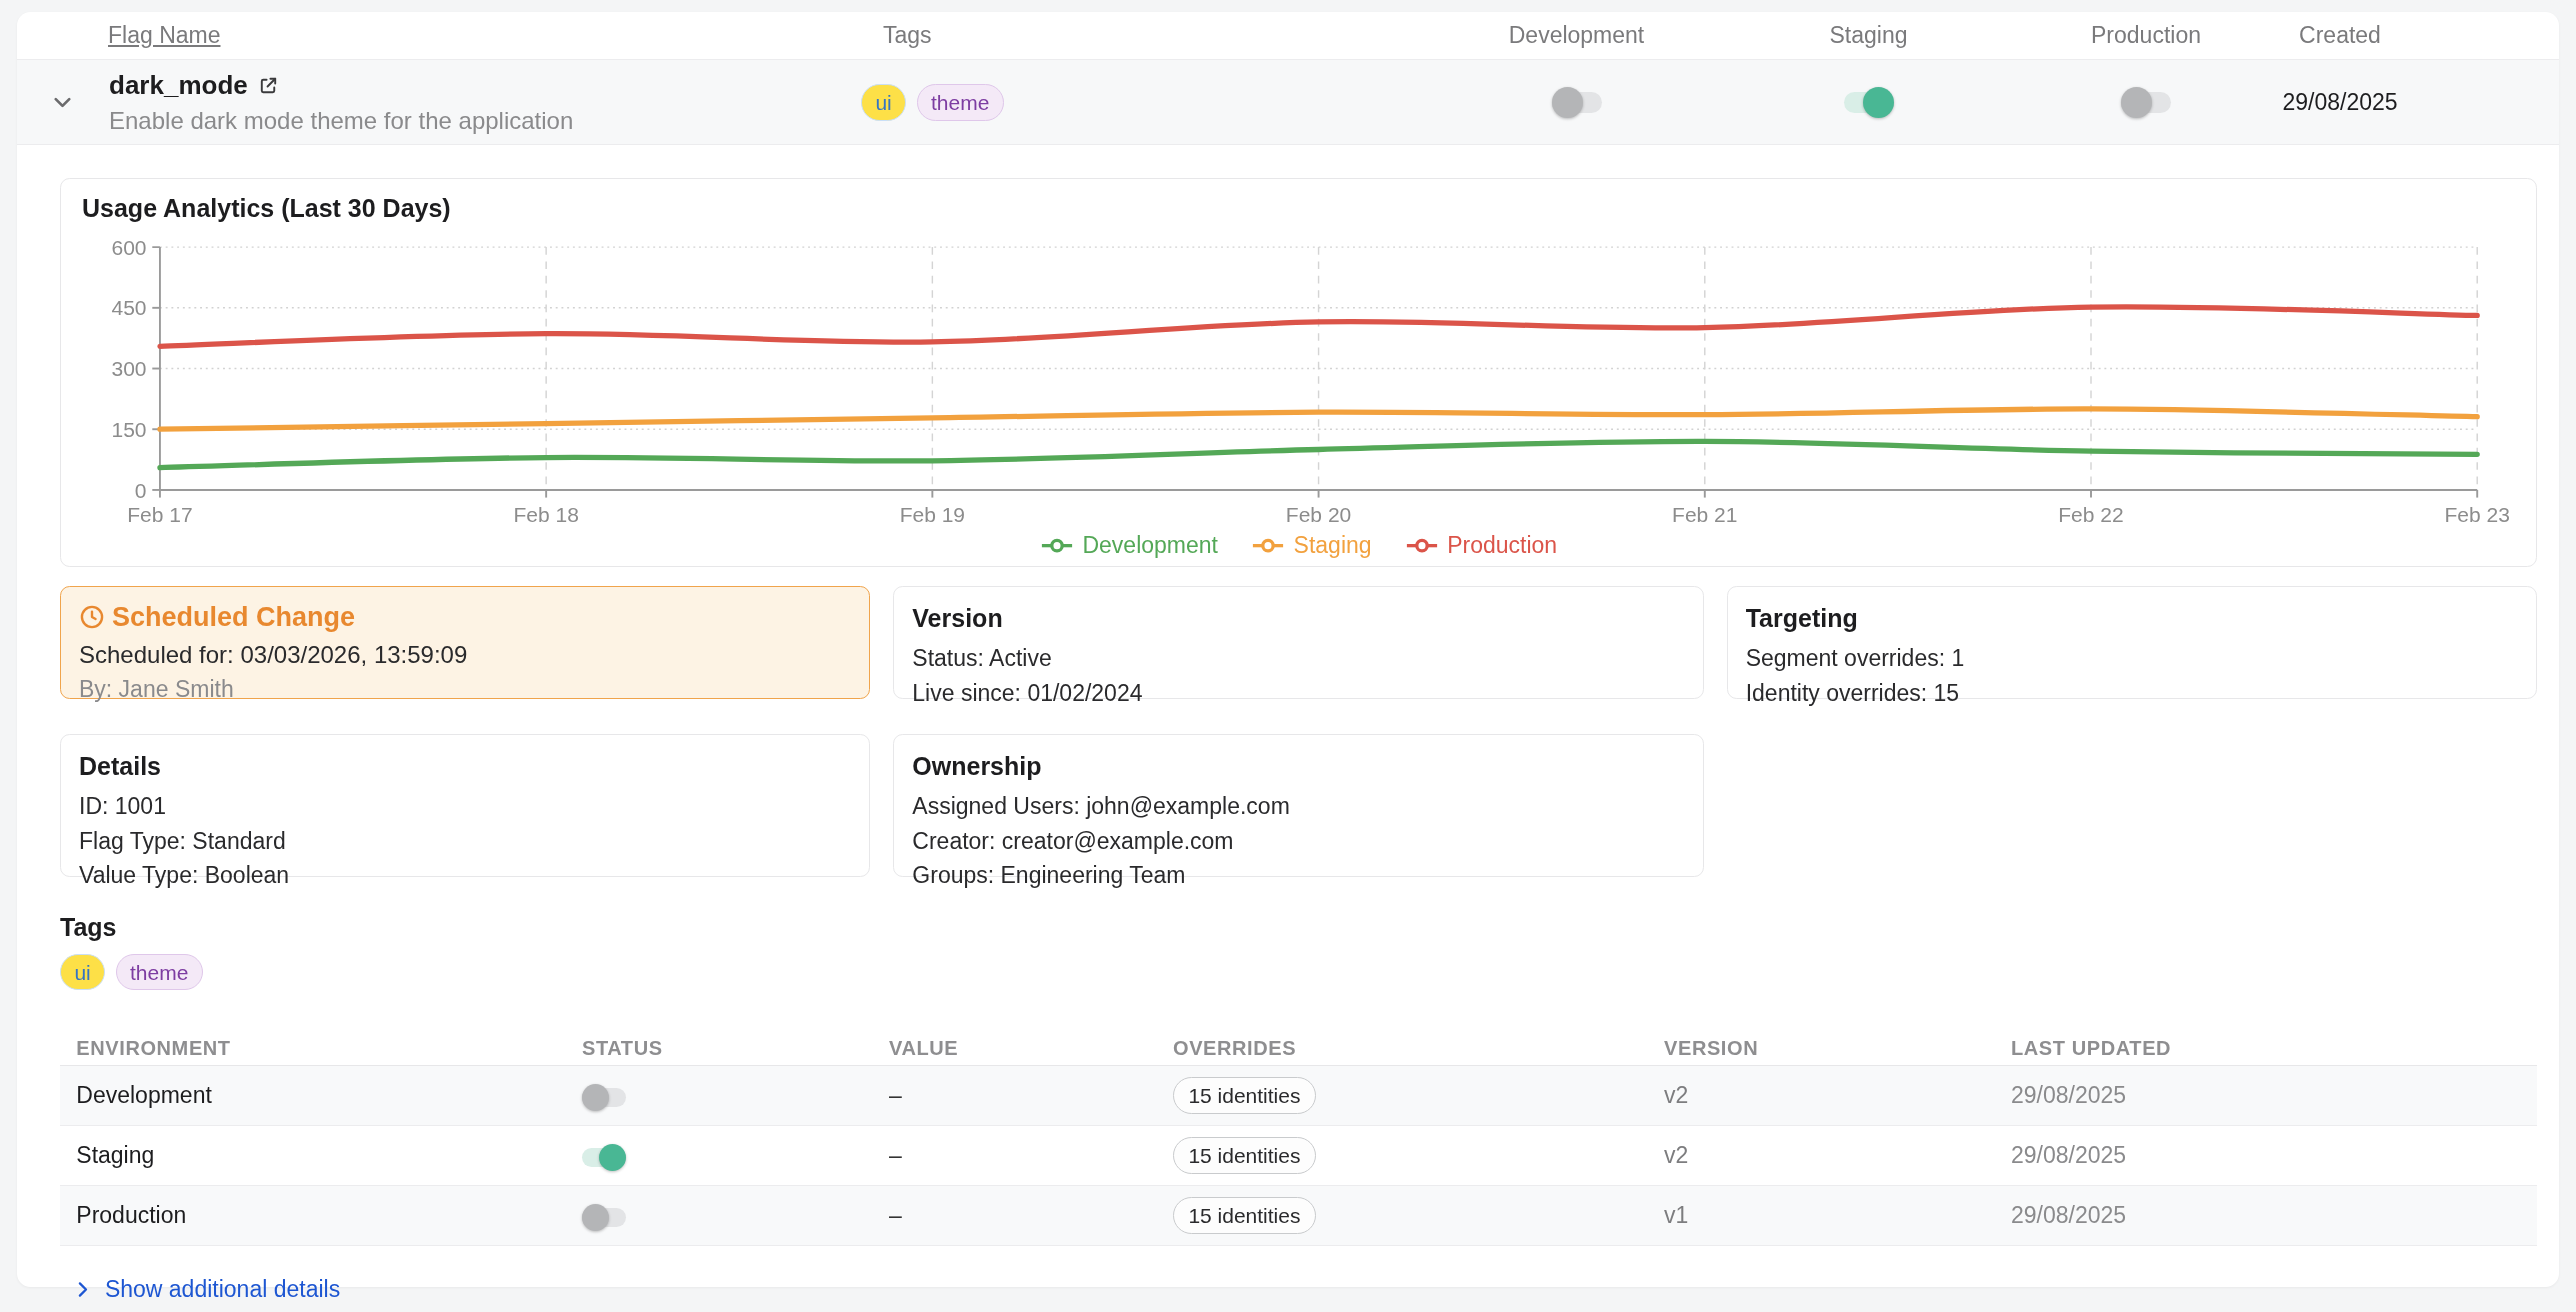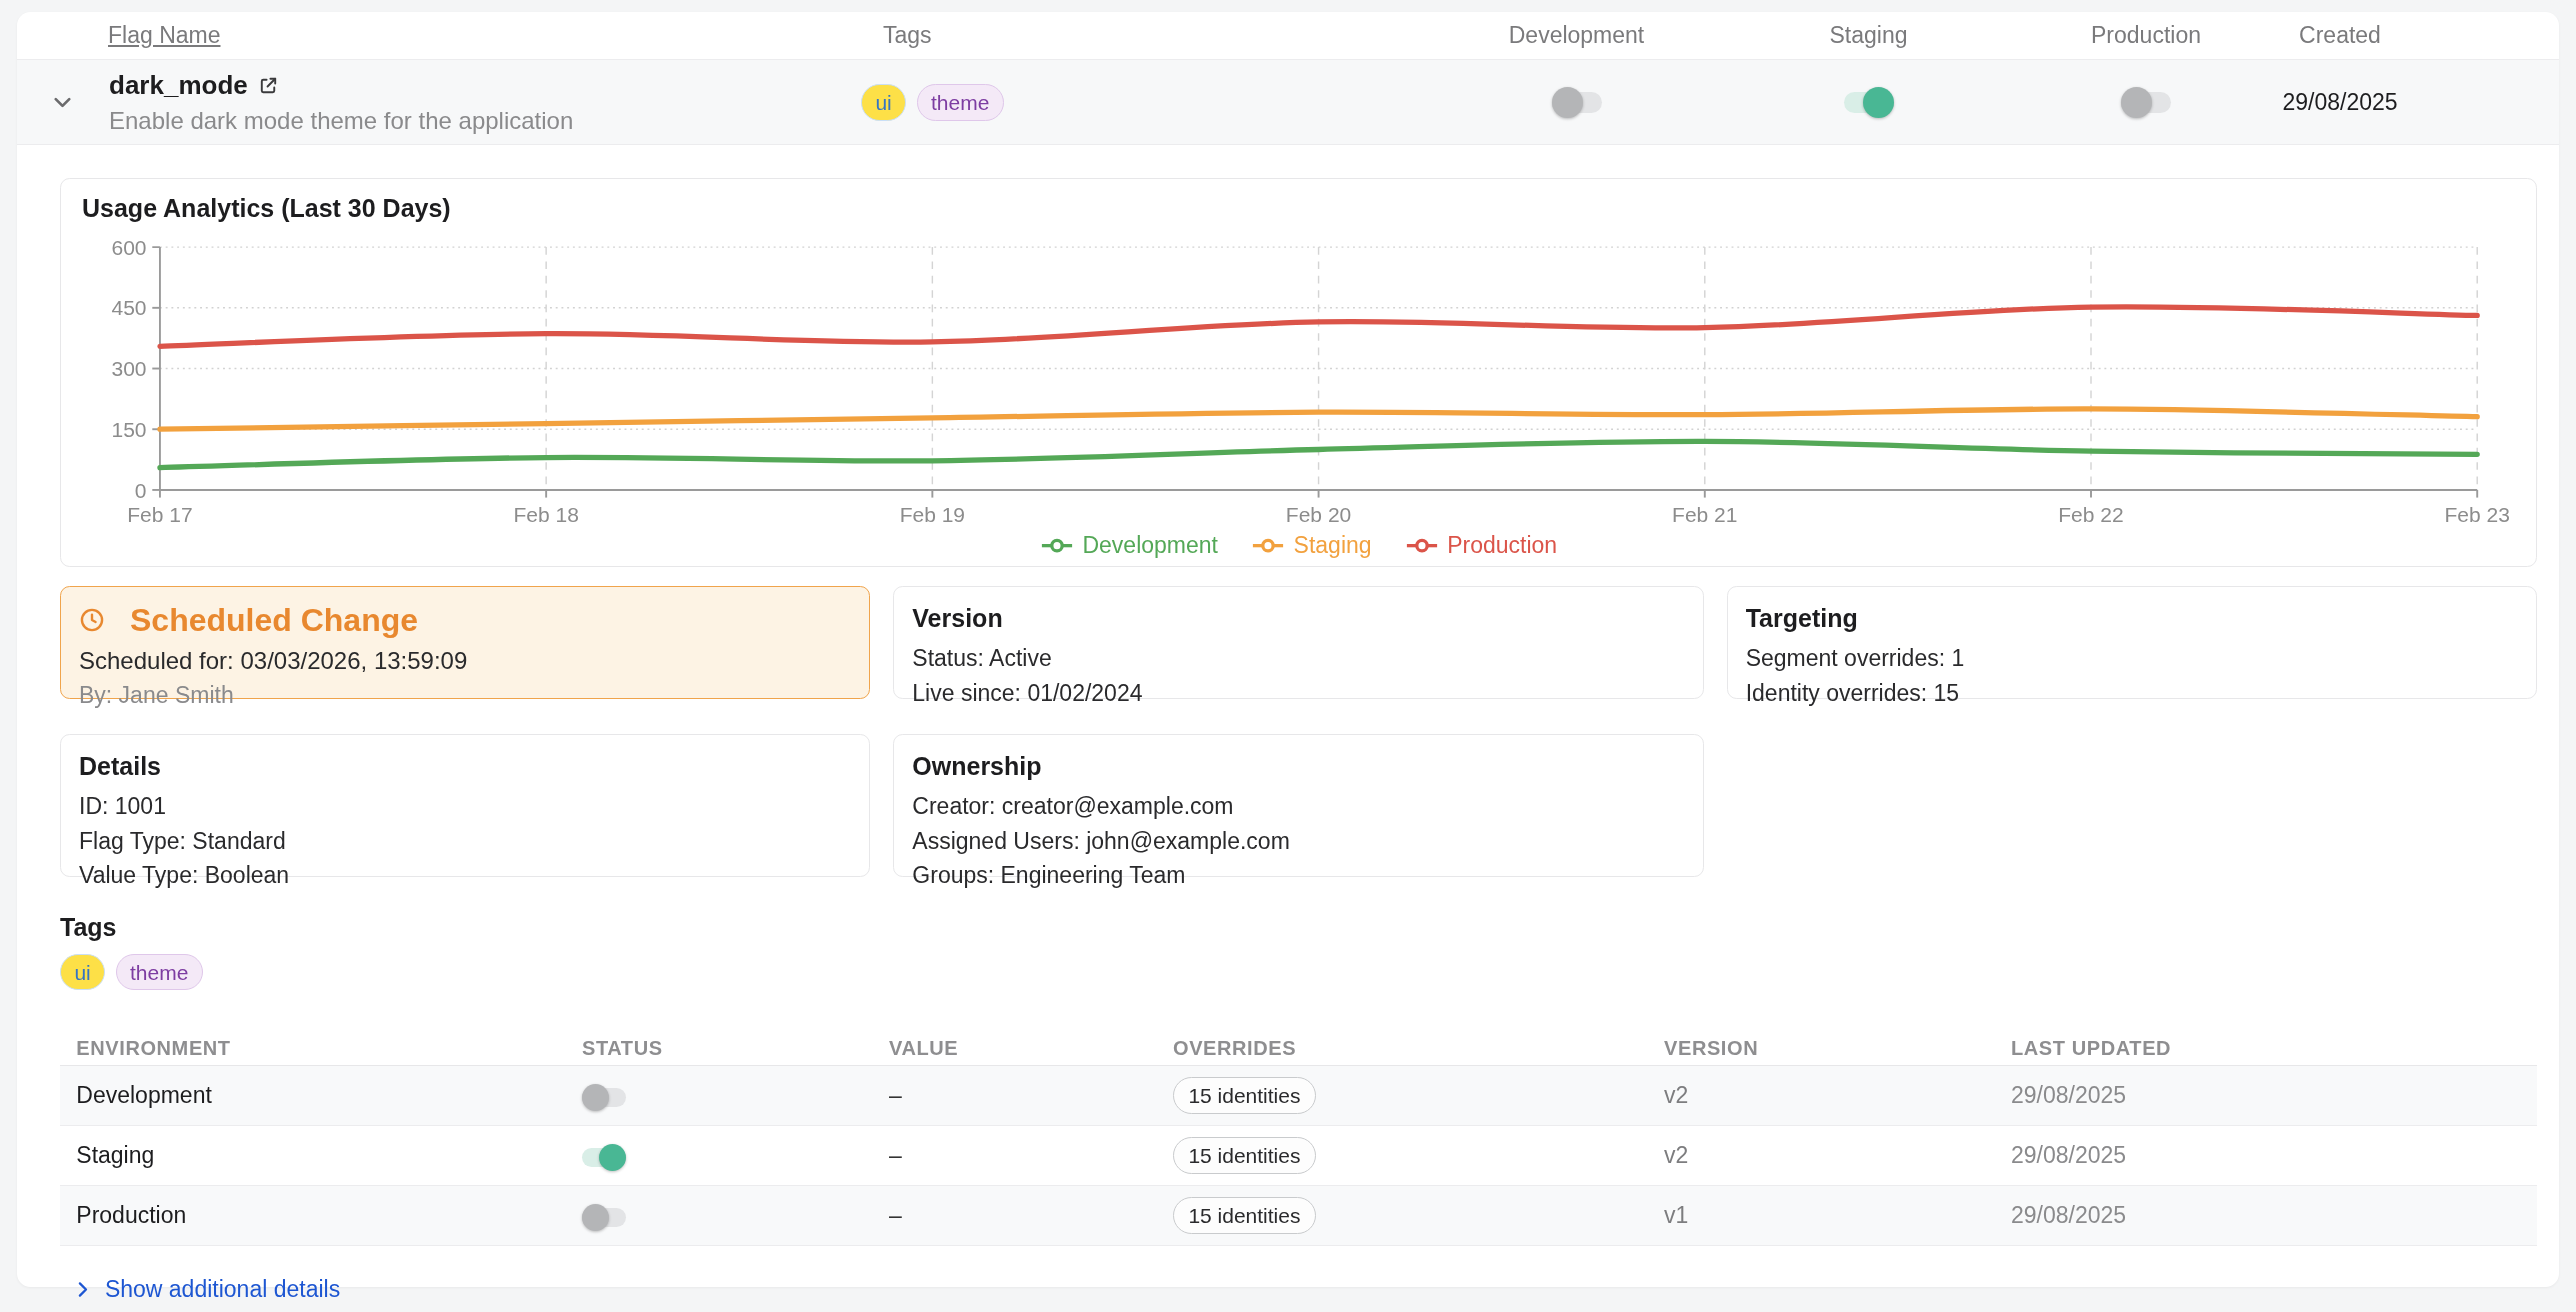--- a/index.html
+++ b/index.html
@@ -53,21 +53,21 @@
   .legend { display:flex; justify-content:center; align-items:center; gap:33px; font-size:23px; margin-top:0px; }
   .legend-item { display:flex; align-items:center; gap:8.6px; cursor:pointer; }
   
   .cards-row { display:grid; grid-template-columns:1fr 1fr 1fr; gap:23px; margin-top:19px; }
   .cards-row.second { margin-top:35px; }
   .info-card { padding:16.3px 18px; height:143px; }
   .info-card.short { height:113px; }
   .info-title { font-size:25px; font-weight:600; color:#1d1d1f; margin-bottom:12.4px; }
   .info-line { font-size:23px; color:#2a2a2c; margin-top:7.7px; }
   .sched-card { background:#fdf3e4; border:1.4px solid #f0a44c; border-radius:9.6px; padding:14.4px 18px; height:113px; }
-  .sched-title { display:flex; align-items:center; gap:25px; font-size:32px; font-weight:600; color:#e8882f; }
+  .sched-title { display:flex; align-items:center; gap:7px; font-size:27px; font-weight:600; color:#e8882f; }
   .sched-line1 { font-size:24px; color:#2a2a2c; margin-top:8.6px; }
   .sched-line2 { font-size:23px; color:#8a8a8c; margin-top:6.7px; }
   
   .tags-section { margin-top:36px; }
   .tags-title { font-size:25px; font-weight:600; color:#1d1d1f; }
   .tags-pills { display:flex; gap:10.5px; margin-top:11.5px; }
   
   .env-table { margin-top:42px; }
   .env-grid { display:grid; grid-template-columns:522px 307px 284px 491px 347px 1fr; align-items:center; }
   .env-head { height:34px; color:#8e8e90; font-size:20px; font-weight:bold; letter-spacing:0.6px; border-bottom:1px solid #e7e7e9; }
@@ -229,22 +229,22 @@
 
     <div class="cards-row second">
       <div class="panel info-card">
         <div class="info-title">Details</div>
         <div class="info-line">ID: 1001</div>
         <div class="info-line">Flag Type: Standard</div>
         <div class="info-line">Value Type: Boolean</div>
       </div>
       <div class="panel info-card">
         <div class="info-title">Ownership</div>
+        <div class="info-line">Assigned Users: john@example.com</div>
         <div class="info-line">Creator: creator@example.com</div>
-        <div class="info-line">Assigned Users: john@example.com</div>
         <div class="info-line">Groups: Engineering Team</div>
       </div>
       <div></div>
     </div>
 
     <div class="tags-section">
       <div class="tags-title">Tags</div>
       <div class="tags-pills">
         <span class="pill blue">ui</span>
         <span class="pill purple">theme</span>

